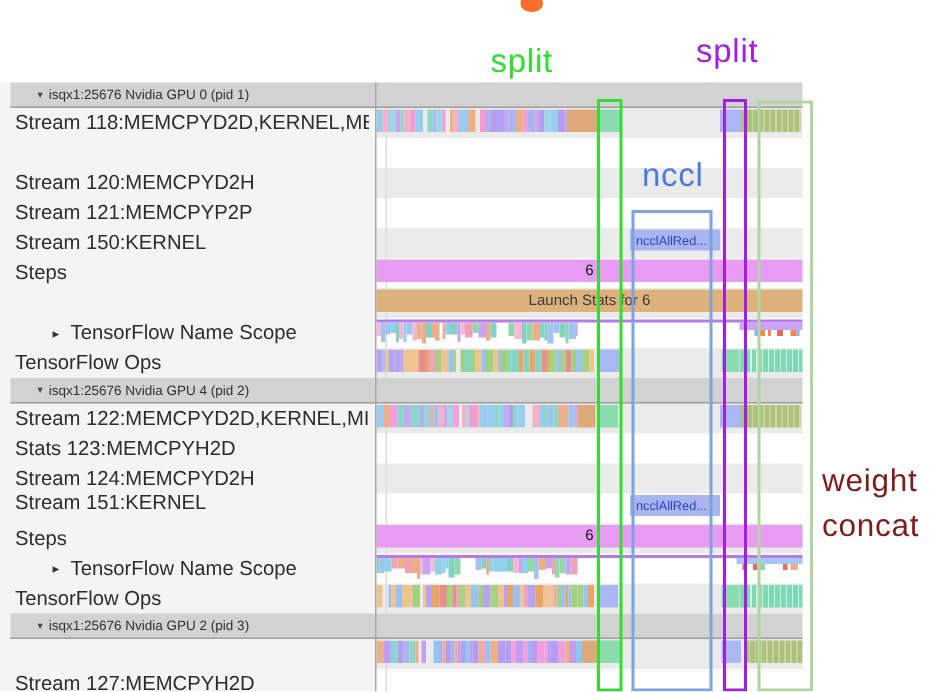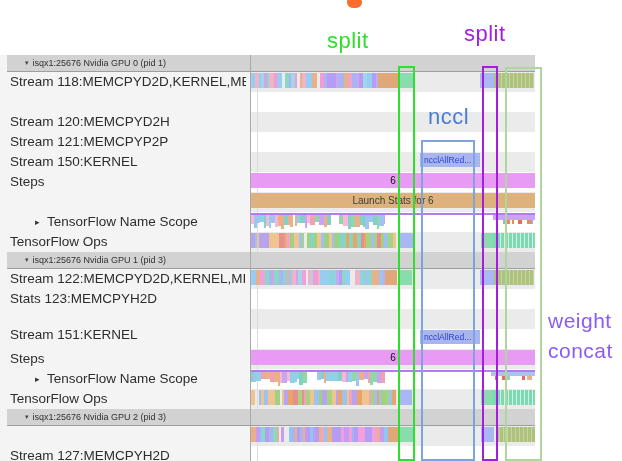--- a/index.html
+++ b/index.html
@@ -3,21 +3,21 @@
 <meta charset="utf-8">
 <style>
   html,body{margin:0;padding:0;background:#ffffff;}
   #stage{position:relative;width:622px;height:461px;overflow:hidden;background:#fff;
          font-family:"Liberation Sans", sans-serif;}
   .abs{position:absolute;}
   .ann-label{position:absolute;z-index:60;font-size:22px;letter-spacing:0.5px;white-space:nowrap;}
   #ann-concat{left:327px;top:28px;color:#2ee02e;}
   #ann-split{left:464px;top:21px;color:#a21fe0;}
   #ann-nccl{left:428px;top:104px;color:#4a7cd6;}
-  #ann-weight{left:548px;top:306px;color:#8b5cf6;font-size:21px;line-height:30px;}
+  #ann-weight{left:548px;top:306px;color:#7f1d1d;font-size:21px;line-height:30px;}
   #orange-blob{position:absolute;left:347px;top:-4px;width:15px;height:12px;background:#fb6d2a;
                border-radius:50% 50% 46% 46%;z-index:60;}
   .hdr{position:absolute;left:7px;width:528px;height:17px;background:#d2d2d2;
        border-bottom:1px solid #9e9e9e;box-sizing:border-box;z-index:5;
        font-size:9px;color:#303030;line-height:16px;white-space:nowrap;}
   .hdr .tri{display:inline-block;margin-left:18px;margin-right:4px;font-size:7px;color:#444;
             vertical-align:1px;}
   .rowlabel{position:absolute;left:0;width:246px;height:20px;line-height:20px;font-size:13.5px;
             color:#2d2d2d;white-space:nowrap;overflow:hidden;z-index:6;}
   .rowlabel .txt{position:absolute;left:10px;}
@@ -399,26 +399,29 @@
     <div class="rowlabel" style="top: 172px;">
       <span class="txt">Steps</span>
     </div>
     <div class="rowlabel indented" style="top: 212px;">
       <span class="arrow">▸</span>
       <span class="txt">TensorFlow Name Scope</span>
     </div>
     <div class="rowlabel" style="top: 232px;">
       <span class="txt">TensorFlow Ops</span>
     </div>
-    <div class="hdr" style="top: 252px;"><span class="tri">▾</span><span>isqx1:25676 Nvidia GPU 1 (pid 3)</span></div>
+    <div class="hdr" style="top: 252px;"><span class="tri">▾</span><span>isqx1:25676 Nvidia GPU 4 (pid 2)</span></div>
     <div class="rowlabel" style="top: 269px;">
       <span class="txt">Stream 122:MEMCPYD2D,KERNEL,MI</span>
     </div>
     <div class="rowlabel" style="top: 289px;">
       <span class="txt">Stats 123:MEMCPYH2D</span>
+    </div>
+    <div class="rowlabel" style="top: 309px;">
+      <span class="txt">Stream 124:MEMCPYD2H</span>
     </div>
     <div class="rowlabel" style="top: 325px;">
       <span class="txt">Stream 151:KERNEL</span>
     </div>
     <div class="rowlabel" style="top: 349px;">
       <span class="txt">Steps</span>
     </div>
     <div class="rowlabel indented" style="top: 369px;">
       <span class="arrow">▸</span>
       <span class="txt">TensorFlow Name Scope</span>

